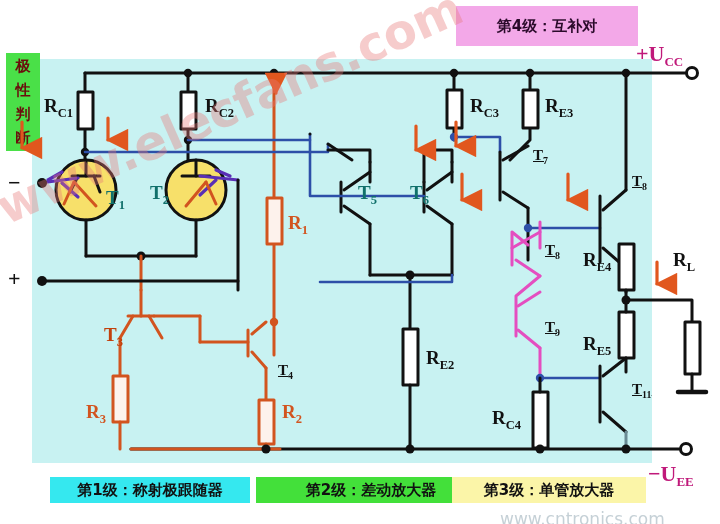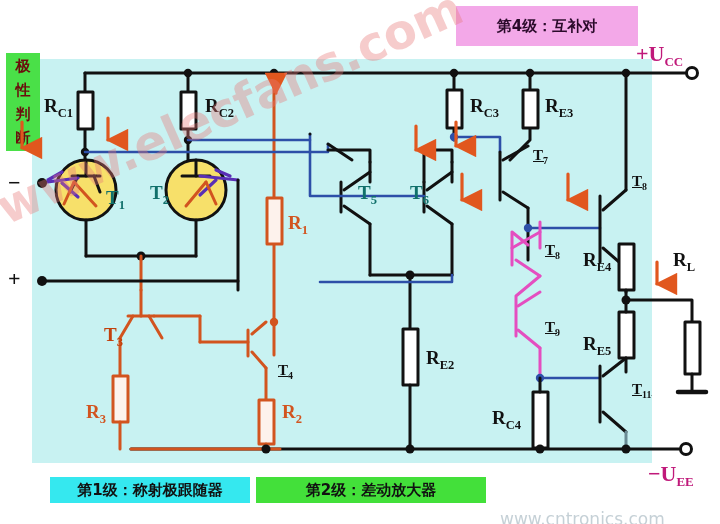--- a/index.html
+++ b/index.html
@@ -97,20 +97,21 @@
     <span>判</span>
     <span>断</span>
   </div>
 
   <div class="badge badge4">
     <span>第4级：互补对</span>
   </div>
 
   <div class="badge badge1">第1级：称射极跟随器</div>
   <div class="badge badge2">第2级：差动放大器</div>
+  <div class="badge badge3">第3级：单管放大器</div>
 
   <div class="ucc"><span>+U</span><sub>CC</sub></div>
   <div class="uee"><span>−U</span><sub>EE</sub></div>
 
   <svg class="circuit" viewBox="0 0 720 524">
     <defs>
       <marker id="arwO" viewBox="0 0 10 10" refX="5" refY="9" markerWidth="7" markerHeight="8" orient="auto">
         <path d="M0,0 L10,0 L5,10 z" fill="#e1571e"></path>
       </marker>
     </defs>

